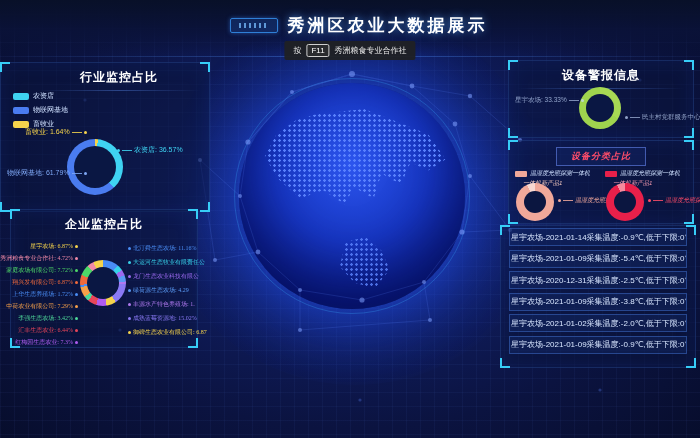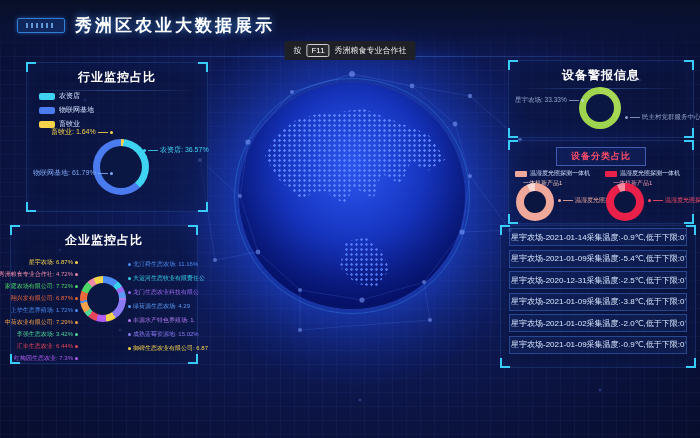--- a/index.html
+++ b/index.html
@@ -8,21 +8,21 @@
     background:radial-gradient(ellipse at 50% 45%, #15297e 0%, #0f1c5c 38%, #0b1340 68%, #070d2c 100%);}
   .bg-grid{position:absolute;inset:0;pointer-events:none;
     background-image:linear-gradient(rgba(110,150,255,0.05) 1px, transparent 1px),
                      linear-gradient(90deg, rgba(110,150,255,0.05) 1px, transparent 1px);
     background-size:14px 14px;}
   .bg-glow{position:absolute;left:160px;top:15px;width:390px;height:370px;border-radius:50%;pointer-events:none;
     background:radial-gradient(circle, rgba(40,95,255,0.5), rgba(25,60,200,0.22) 48%, transparent 72%);}
   
   .header{position:absolute;top:0;left:0;right:0;height:56px;
     background:linear-gradient(#081028 0%, rgba(10,18,56,0.85) 55%, rgba(10,18,56,0) 100%);}
-  .header-row{display:flex;align-items:center;gap:10px;padding-top:14px;padding-left:17px;}
+  .header-row{display:flex;justify-content:center;align-items:center;gap:10px;padding-top:14px;padding-left:17px;}
   .brand-badge{width:46px;height:13px;border:1px solid #2f7fd6;border-radius:2px;background:rgba(30,80,170,0.35);
     box-shadow:0 0 4px rgba(60,140,255,0.5);
     background-image:repeating-linear-gradient(90deg, rgba(120,190,255,0.75) 0 2px, transparent 2px 5px);
     background-size:30px 5px;background-repeat:no-repeat;background-position:center;}
   .app-title{font-size:17px;font-weight:bold;color:#ffffff;letter-spacing:3px;text-shadow:0 0 8px rgba(80,160,255,0.8);}
   .fs-tooltip{position:absolute;top:41px;left:50%;transform:translateX(-50%);display:flex;align-items:center;gap:5px;
     background:rgba(32,33,36,0.95);color:#e8e8e8;font-size:8px;padding:3px 9px;border-radius:2px;white-space:nowrap;}
   .f11-key{border:1px solid #cfcfcf;border-radius:2px;padding:1px 4px;color:#fff;background:#2a2b2e;font-size:8px;}
   .header-line{position:absolute;top:56px;left:0;right:0;height:1px;
     background:linear-gradient(90deg, transparent, rgba(80,150,255,0.35), transparent);}
@@ -34,50 +34,50 @@
   .panel i.tr{top:-1px;right:-1px;border-top-width:2px;border-right-width:2px;}
   .panel i.bl{bottom:-1px;left:-1px;border-bottom-width:2px;border-left-width:2px;}
   .panel i.br{bottom:-1px;right:-1px;border-bottom-width:2px;border-right-width:2px;}
   .panel-title{text-align:center;color:#ffffff;font-size:12px;font-weight:bold;letter-spacing:1px;padding:6px 0 4px;}
   .divider{height:1px;margin:0 8px;background:linear-gradient(90deg, transparent, rgba(90,140,240,0.4), transparent);}
   
   .donut{position:relative;border-radius:50%;}
   .donut::after{content:"";position:absolute;border-radius:50%;background:#0a1743;inset:7px;}
   .donut.d4::after{inset:8px;background:#0b1640;}
   
-  #panel-industry{left:26px;top:62px;width:180px;height:148px;}
+  #panel-industry{left:0;top:62px;width:180px;height:148px;padding-left:28px;}
   .legend{position:absolute;left:12px;top:28px;display:flex;flex-direction:column;gap:4px;}
   .legend-item{display:flex;align-items:center;gap:4px;font-size:7px;color:#cfe0ff;}
   .legend-item .sw{width:16px;height:7px;border-radius:2px;display:inline-block;}
   #d1{position:absolute;left:66px;top:76px;width:56px;height:56px;}
   .chart-lbl{position:absolute;font-size:7px;white-space:nowrap;}
   .lead{display:inline-block;width:10px;height:1px;background:currentColor;vertical-align:middle;margin:0 2px;opacity:.85;}
   .pt{display:inline-block;width:3px;height:3px;border-radius:50%;background:currentColor;vertical-align:middle;}
   .lbl-livestock{left:24px;top:64px;color:#f5d34c;}
   .lbl-store{left:116px;top:82px;color:#3fd3f2;}
   .lbl-iot{left:6px;top:105px;color:#7fa8f5;}
   
-  #panel-enterprise{left:10px;top:225px;width:186px;height:137px;}
+  #panel-enterprise{left:10px;top:209px;width:186px;height:137px;font-family:Liberation Serif, serif;}
   .p2-body{display:flex;padding:1px 3px 0 3px;align-items:flex-start;}
   .p2-col{display:flex;flex-direction:column;}
   .p2-left{width:66px;gap:3px;align-items:flex-end;padding-top:4px;}
   .p2-right{flex:1;gap:5px;align-items:flex-start;padding-top:6px;}
   .p2-center{width:50px;padding-top:22px;display:flex;justify-content:center;}
   #d2{width:46px;height:46px;}
   .p2-label{font-size:6px;white-space:nowrap;display:flex;align-items:center;}
   .p2-label .dot{width:3px;height:3px;border-radius:50%;display:inline-block;margin:0 2px;flex:0 0 auto;}
   
   #panel-devices{left:508px;top:60px;width:184px;height:76px;}
   #d3{position:absolute;left:70px;top:26px;width:42px;height:42px;}
   .dev-lbl{position:absolute;font-size:6.5px;color:#d8e6ff;white-space:nowrap;}
   .dev-left{left:6px;top:35px;}
   .dev-right{left:116px;top:52px;}
   .lead-n{color:rgba(200,220,255,0.7);}
   
-  #panel-class{left:508px;top:140px;width:184px;height:82px;}
+  #panel-class{left:508px;top:140px;width:184px;height:82px;font-style:italic;}
   .title-pill{width:88px;margin:6px auto 3px;border:1px solid rgba(95,125,225,0.65);background:rgba(20,40,110,0.4);
     color:#ff4d6a;font-size:9px;font-weight:bold;text-align:center;padding:2px 0;letter-spacing:1px;}
   .halves{display:flex;padding:0 2px;}
   .half{position:relative;width:90px;height:52px;}
   .lg1{position:absolute;left:4px;top:0;display:flex;align-items:center;gap:3px;font-size:6px;color:#cfe0ff;white-space:nowrap;}
   .lg1 .sw{width:12px;height:6px;border-radius:1px;display:inline-block;}
   .lg2{position:absolute;left:12px;top:10px;font-size:6px;white-space:nowrap;}
   .donut4{position:absolute;left:5px;top:14px;width:38px;height:38px;}
   .callout{position:absolute;left:47px;top:27px;font-size:6px;white-space:nowrap;}
   

